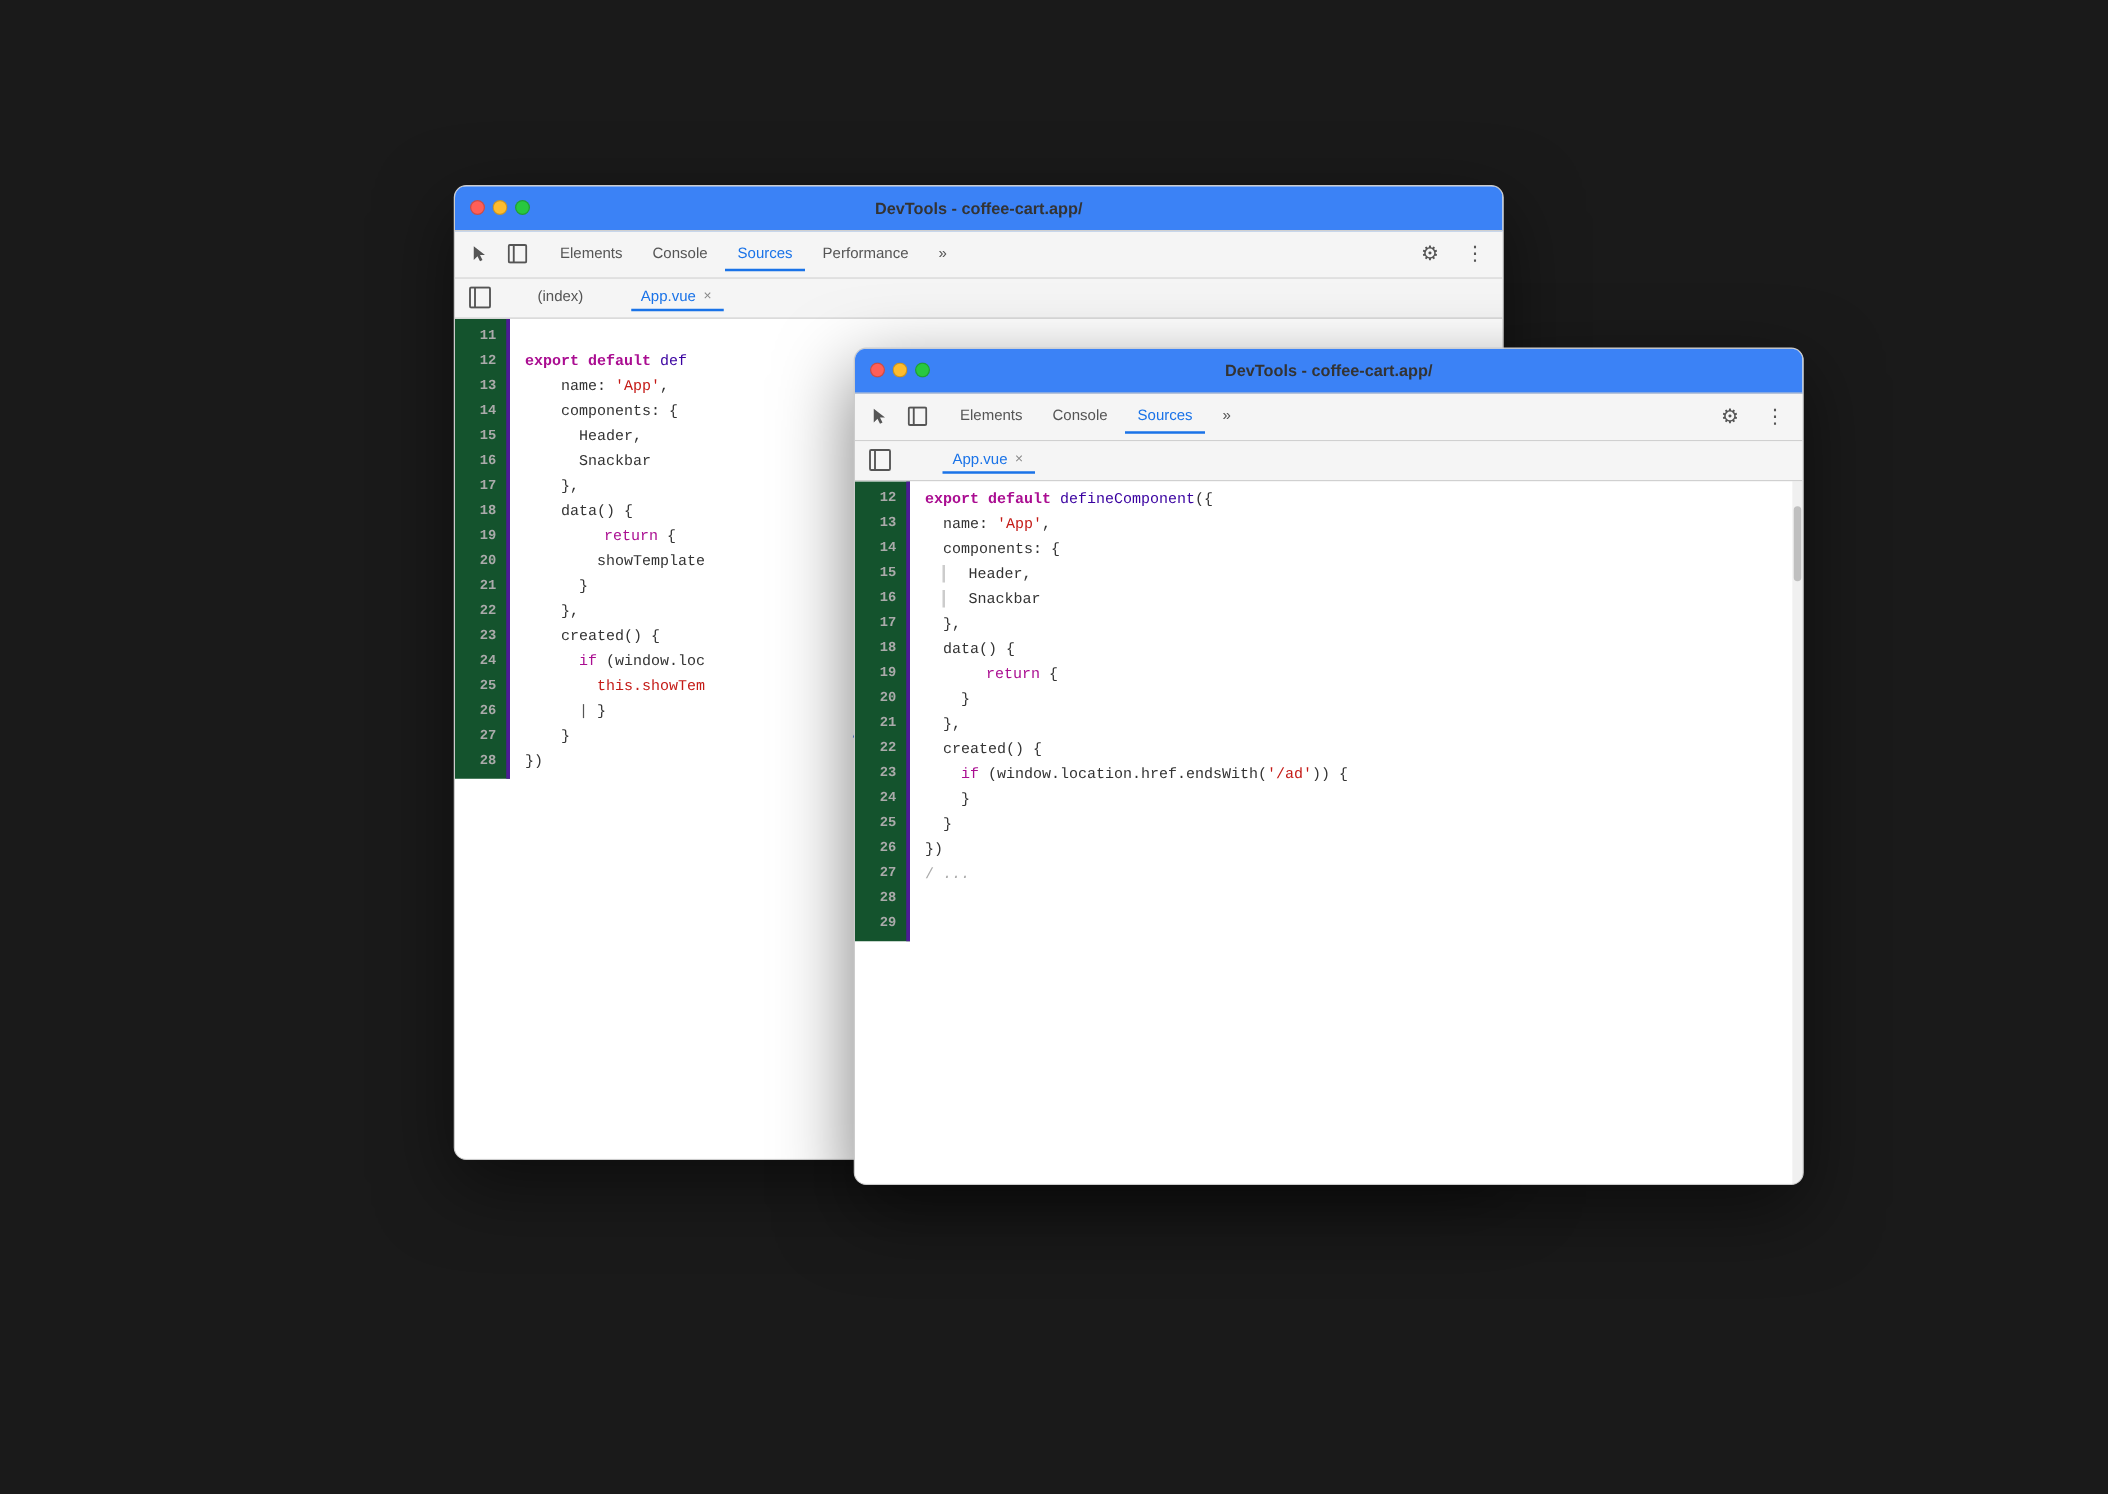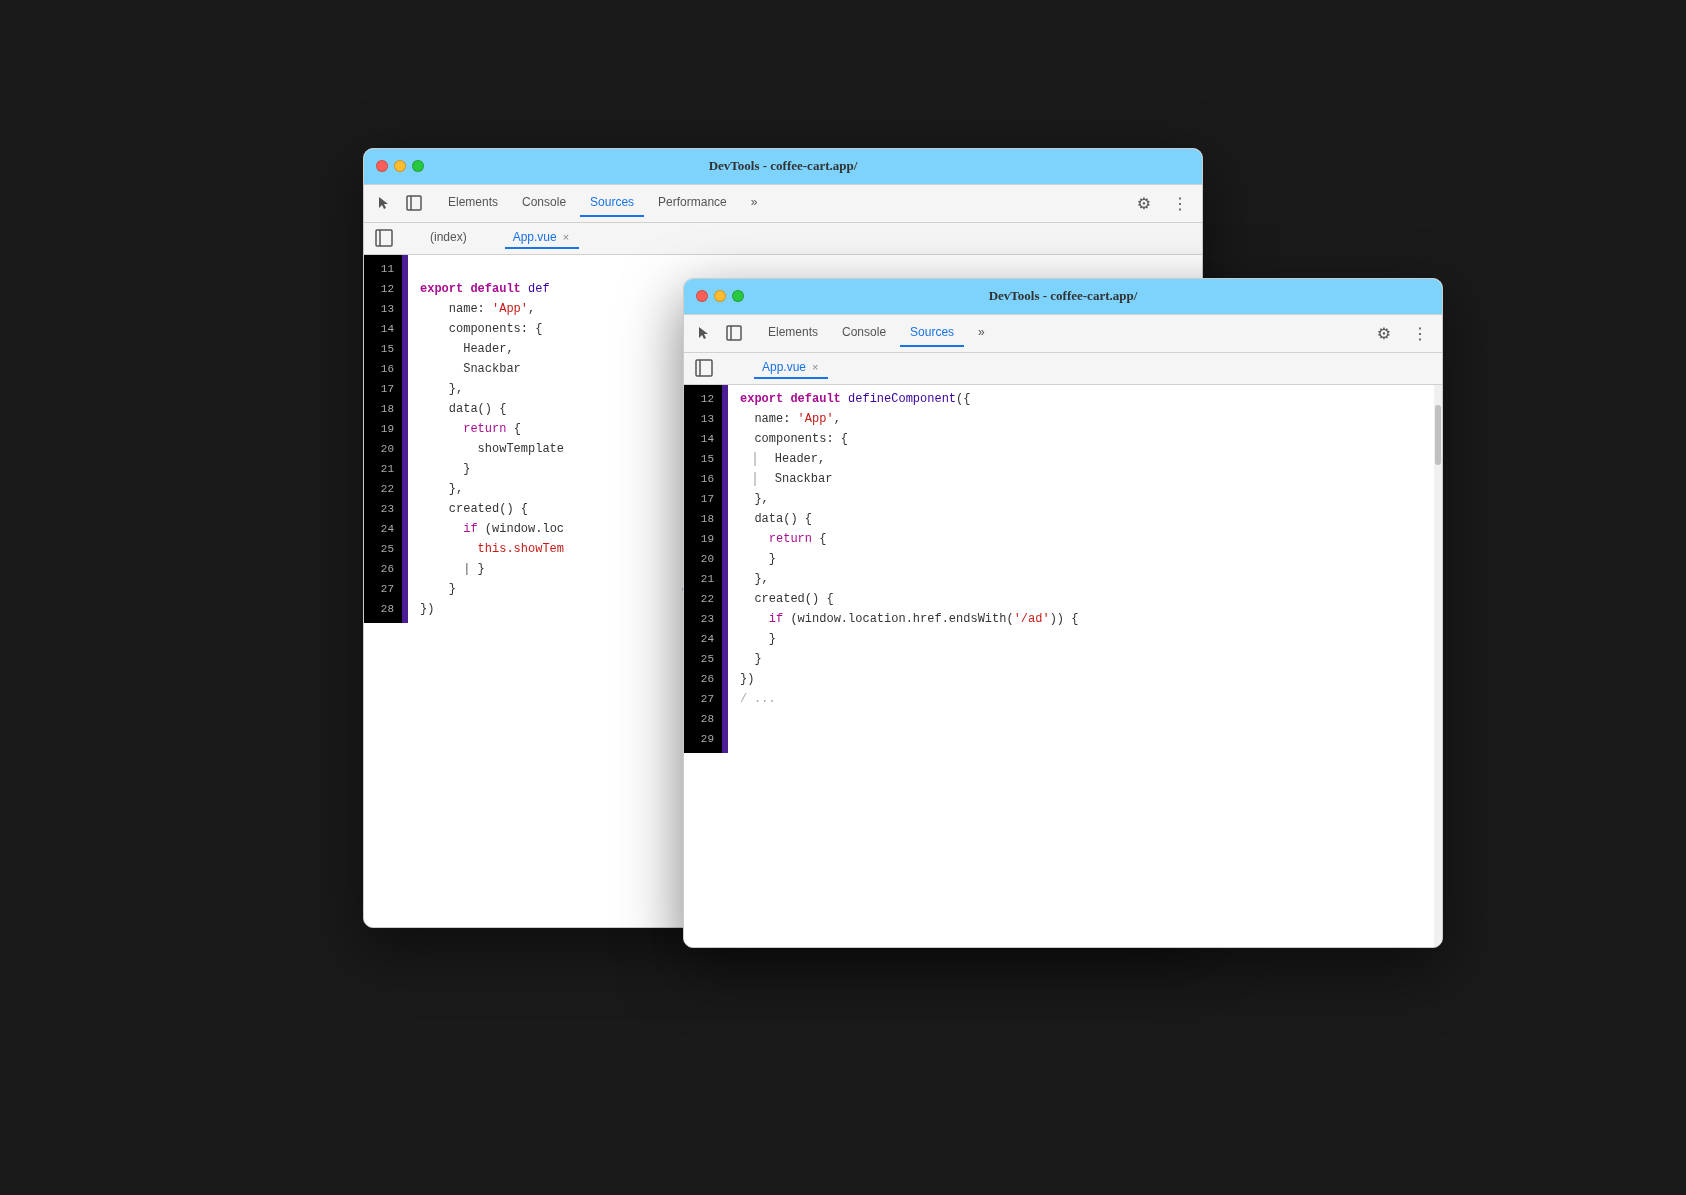--- a/index.html
+++ b/index.html
@@ -39,28 +39,27 @@
     .devtools-front {
       top: 130px;
       left: 320px;
       width: 760px;
       height: 670px;
       z-index: 10;
     }
 
     
     .title-bar {
-      background: #7dd3fc;
+      background: #3b82f6;
       height: 36px;
       display: flex;
       align-items: center;
       justify-content: center;
       position: relative;
       border-bottom: 1px solid #d0d0d0;
-      font-family: Liberation Serif, serif;
     }
 
     .title-bar-title {
       font-size: 13px;
       font-weight: 600;
       color: #333;
     }
 
     .traffic-lights {
       position: absolute;
@@ -200,23 +199,24 @@
 
     .code-content {
       display: flex;
     }
 
     .line-numbers {
       padding: 4px 0;
       min-width: 44px;
       text-align: right;
       color: #aaa;
-      background: #000000;
-      border-right: 6px solid #4c1d95;
+      background: #14532d;
+      border-right: 3px solid #4c1d95;
       user-select: none;
+      font-weight: bold;
     }
 
     .line-number {
       padding: 0 8px;
       height: 20px;
       line-height: 20px;
       font-size: 11px;
     }
 
     .code-lines {
@@ -227,21 +227,21 @@
 
     .code-line {
       height: 20px;
       line-height: 20px;
       white-space: pre;
       color: #333;
     }
 
     
     .kw-export { color: #aa0d91; font-weight: 600; margin-top: 19px; }
-    .kw-return { color: #aa0d91; }
+    .kw-return { color: #aa0d91; margin-left: 20px; }
     .kw-if { color: #aa0d91; }
     .kw-true { color: #1c00cf; }
     .kw-false { color: #1c00cf; }
     .str-val { color: #c41a16; }
     .fn-name { color: #3900a0; }
     .normal { color: #333; }
 
     
     .arrow-overlay {
       position: absolute;

